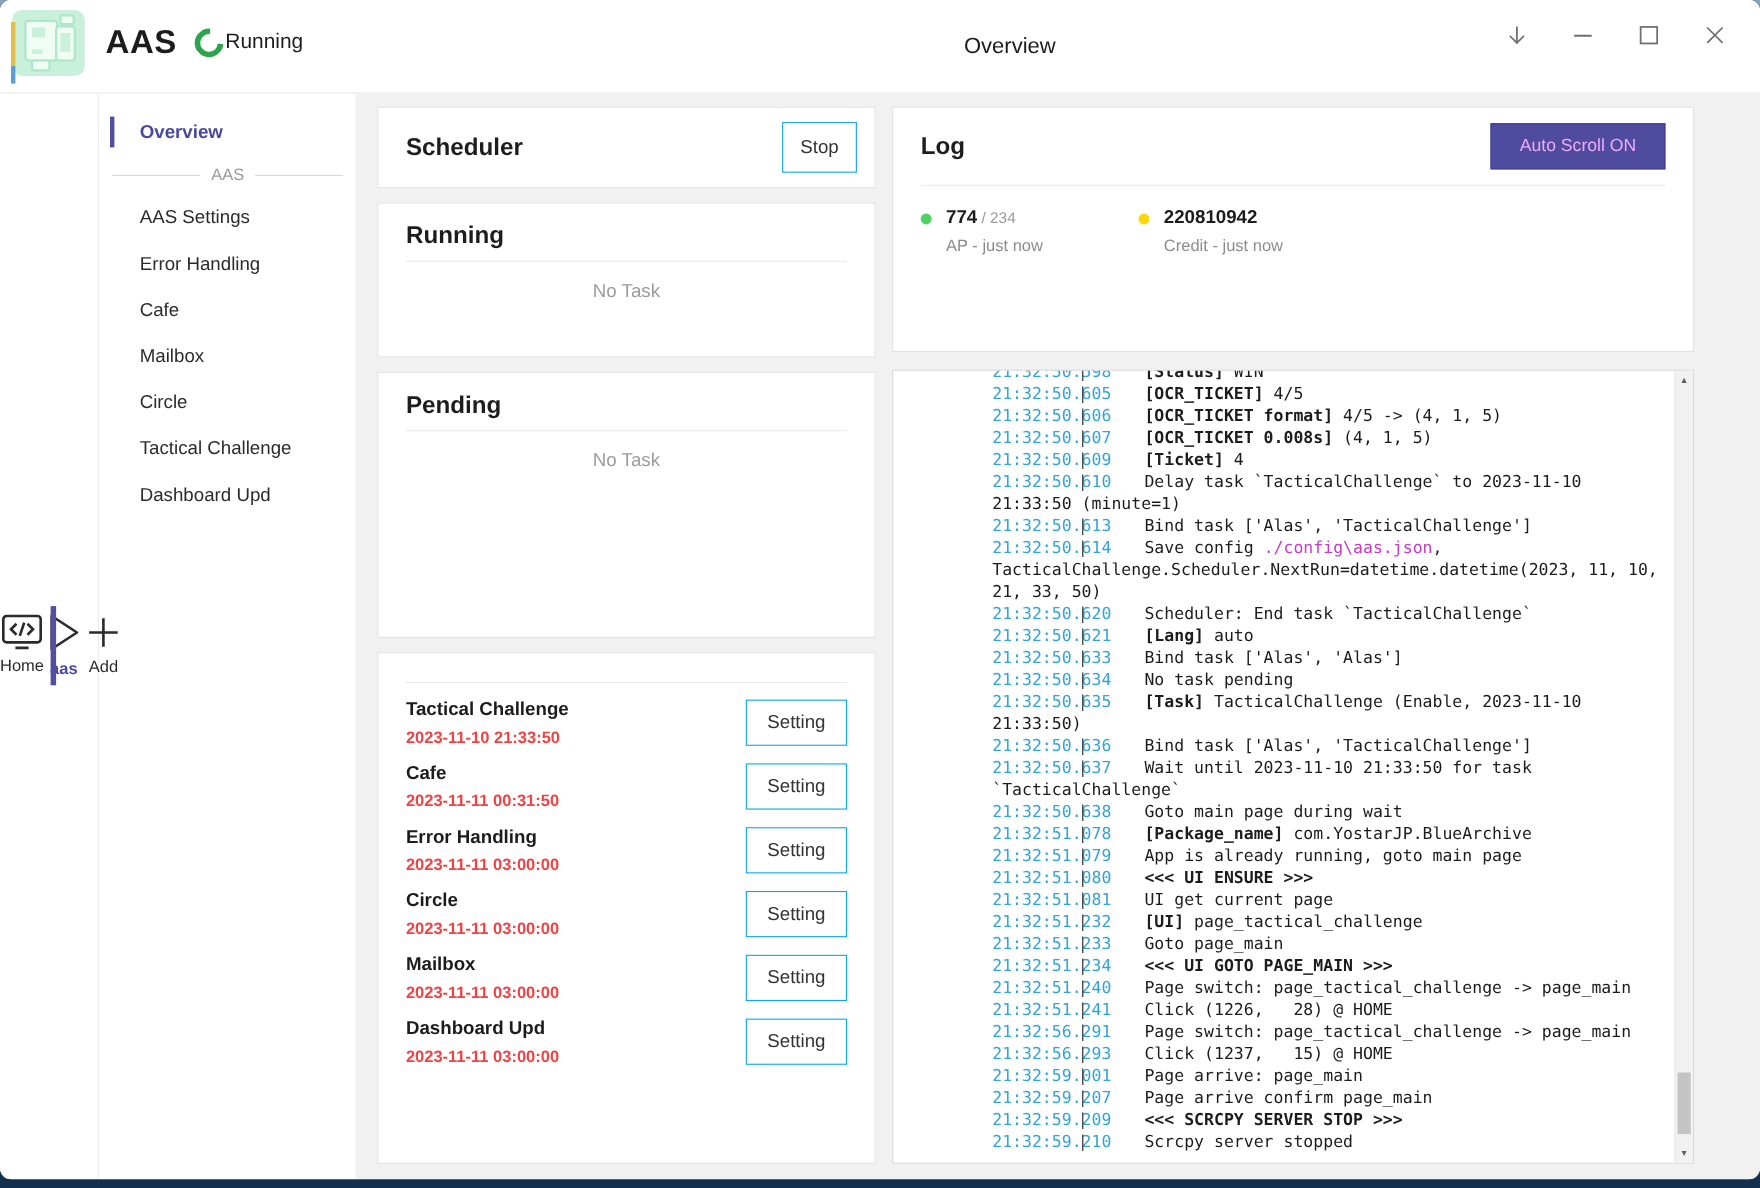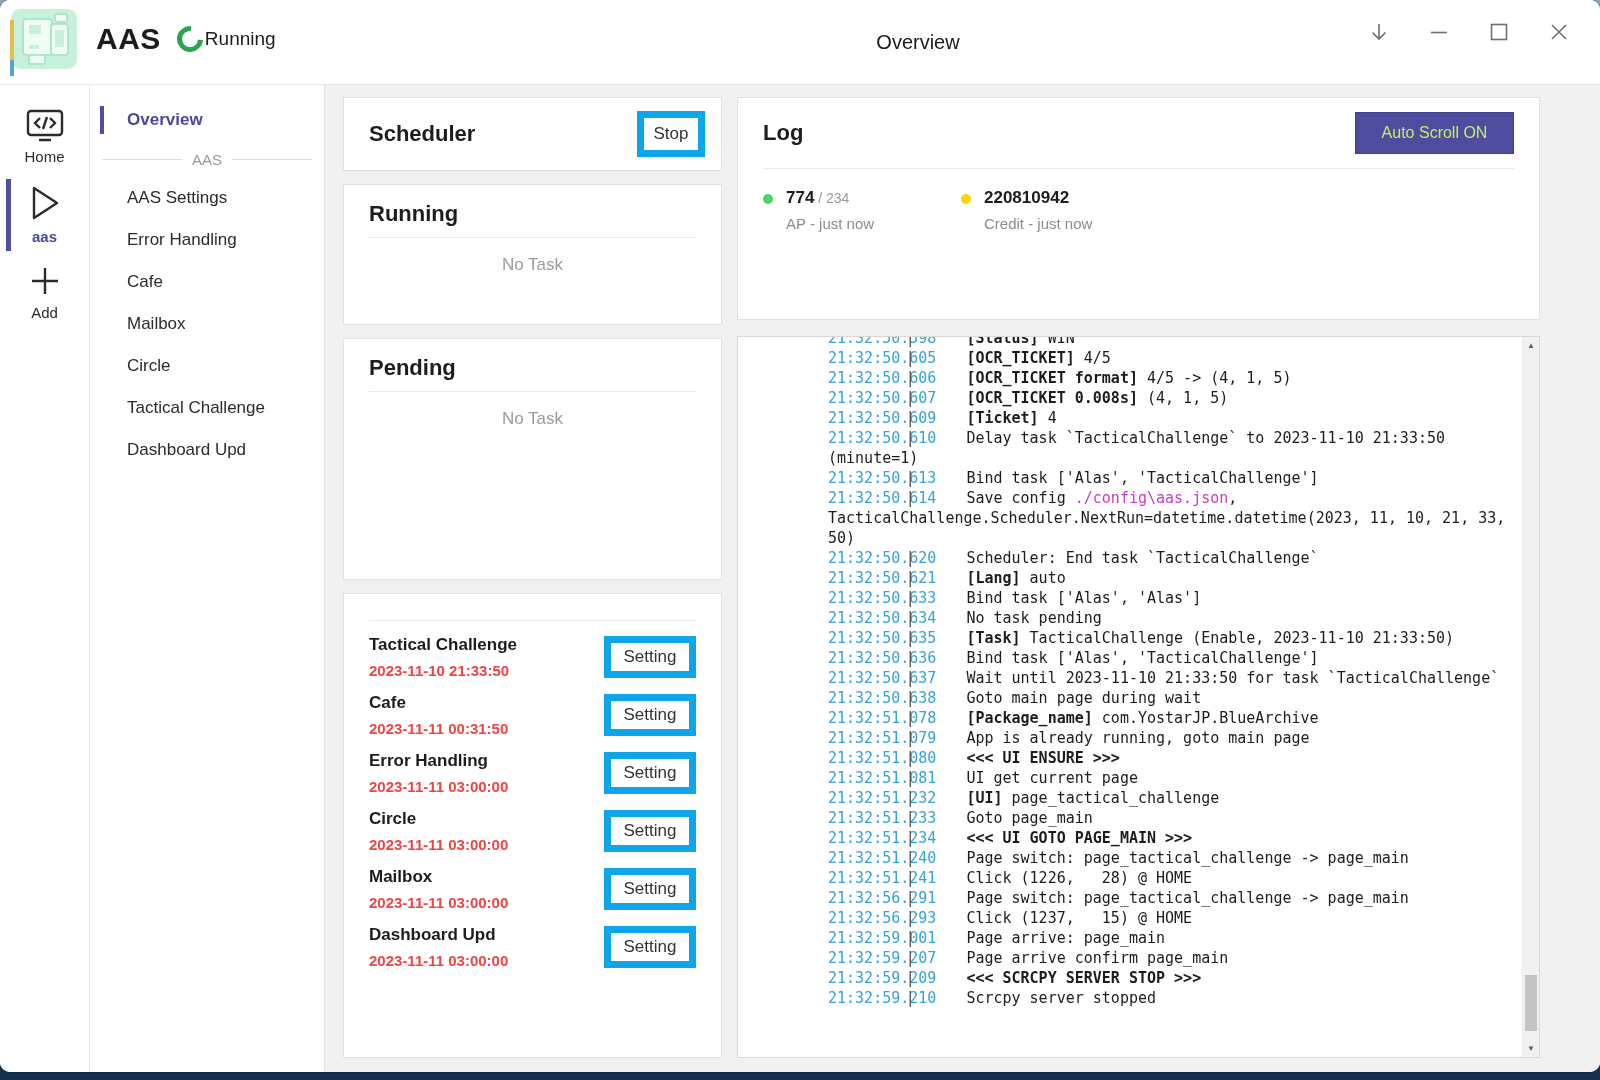--- a/index.html
+++ b/index.html
@@ -23,57 +23,57 @@
   .app-name { font-size:30px; font-weight:bold; color:#1c1c1c; margin-left:18px; letter-spacing:.5px; }
   .spinner { width:26px; height:26px; border-radius:50%; border:5px solid #2ca44d; border-right-color:transparent; transform:rotate(-40deg); margin-left:16px; }
   .status-text { font-size:19px; color:#1c1c1c; margin-left:2px; }
   .page-title { position:absolute; left:918px; top:0; height:85px; display:flex; align-items:center; transform:translateX(-50%); font-size:20px; color:#1a1a1a; }
   .winctl { position:absolute; right:26px; top:0; height:64px; display:flex; align-items:center; gap:30px; }
   .winctl button { background:none; border:none; width:30px; height:30px; display:flex; align-items:center; justify-content:center; cursor:pointer; }
   .winctl svg { stroke:#6f6f6f; stroke-width:1.6; fill:none; }
   
   .appbody { flex:1; display:flex; min-height:0; }
   
-  .rail { width:90px; flex:none; background:#fff; border-right:1px solid #ececec; display:flex; flex-direction:column; align-items:center; padding-top:16px; }
+  .rail { width:90px; flex:none; background:#fff; border-right:1px solid #ececec; display:flex; flex-direction:row; align-items:center; padding-top:16px; }
   .rail-item { position:relative; width:100%; display:flex; flex-direction:column; align-items:center; padding:8px 0 10px; cursor:pointer; }
   .rail-item .lbl { margin-top:5px; font-size:15px; color:#2b2b2b; }
   .rail-item.active .lbl { color:#4a47a0; font-weight:bold; }
   .rail-item svg { stroke:#2b2b2b; fill:none; stroke-width:2.4; }
   .rail-indicator { position:absolute; left:6px; top:4px; bottom:4px; width:5px; background:#524fa1; }
   
   .nav { width:235px; flex:none; background:#fff; border-right:1px solid #e3e3e3; padding-top:14px; }
   .nav-item { position:relative; height:42px; display:flex; align-items:center; padding-left:37px; font-size:17px; color:#2b2b2b; cursor:pointer; }
   .nav-item.active { color:#4a47a0; font-weight:bold; }
   .nav-item .bar { position:absolute; left:10px; top:7px; bottom:7px; width:4px; background:#524fa1; }
   .nav-divider { height:36px; display:flex; align-items:center; padding:0 12px; gap:10px; }
   .nav-divider .line { flex:1; height:1px; background:#d9d9d9; }
   .nav-divider .lbl { font-size:15px; color:#9a9a9a; }
   
   .main { flex:1; min-width:0; background:#f1f1f1; padding:12px 60px 14px 18px; display:flex; gap:15px; }
-  .col-left { width:379px; flex:none; display:flex; flex-direction:column; gap:13px; }
+  .col-left { width:453px; flex:none; display:flex; flex-direction:column; gap:13px; }
   .col-right { flex:1; min-width:0; display:flex; flex-direction:column; gap:16px; }
   .card { background:#fff; border:1px solid #e2e2e2; }
   .card-title { font-size:22px; font-weight:bold; color:#1d1d1d; }
   .card-hr { height:1px; background:#e9e9e9; margin-top:10px; }
-  .btn-outline { background:#fff; border:7px solid #0ea5e9; color:#333; font-size:17px; font-family:inherit; cursor:pointer; }
+  .btn-outline { background:#fff; border:1px solid #0ea5e9; color:#333; font-size:17px; font-family:inherit; cursor:pointer; }
   .scheduler { height:74px; flex:none; display:flex; align-items:center; justify-content:space-between; padding:0 16px 0 25px; }
   .stop-btn { width:68px; height:46px; }
   .tasks { padding:16px 25px; }
   .tasks.running { height:141px; flex:none; }
   .tasks.pending { height:242px; flex:none; }
   .tasks.waiting { flex:1; }
   .empty { text-align:center; color:#9b9b9b; font-size:17px; margin-top:17px; }
   .task-row { display:flex; align-items:center; justify-content:space-between; margin-top:14px; }
   .task-name { font-size:17px; font-weight:bold; color:#1c1c1c; }
   .task-date { font-size:15px; font-weight:bold; color:#ef4444; margin-top:7px; }
   .setting-btn { width:92px; height:42px; flex:none; }
   
   .loghead { height:223px; flex:none; padding:0 25px; }
   .loghead-top { height:70px; display:flex; align-items:center; justify-content:space-between; }
-  .autoscroll-btn { width:159px; height:42px; background:#4f4ca0; border:1px solid #413e8c; color:#bef264; font-size:16px; font-family:inherit; cursor:pointer; }
+  .autoscroll-btn { width:159px; height:42px; background:#4f4ca0; border:1px solid #413e8c; color:#f0abfc; font-size:16px; font-family:inherit; cursor:pointer; }
   .stats { display:flex; padding-top:19px; }
   .stat { width:198px; display:flex; gap:13px; }
   .stat .dot { width:10px; height:10px; border-radius:50%; margin-top:6px; flex:none; }
   .stat .val { font-size:17px; font-weight:bold; color:#1c1c1c; }
   .stat .suffix { font-size:14px; font-weight:normal; color:#9a9a9a; }
   .stat .lab { font-size:15px; color:#8c8c8c; margin-top:7px; }
   
   .logview { flex:1; border:1px solid #d8d8d8; background:#fff; position:relative; overflow:hidden; }
   .logcontent { position:absolute; left:8px; right:21px; top:-9px;
     font-family:"DejaVu Sans Mono", monospace; font-size:15px; line-height:20px; color:#1c1c1c; }

